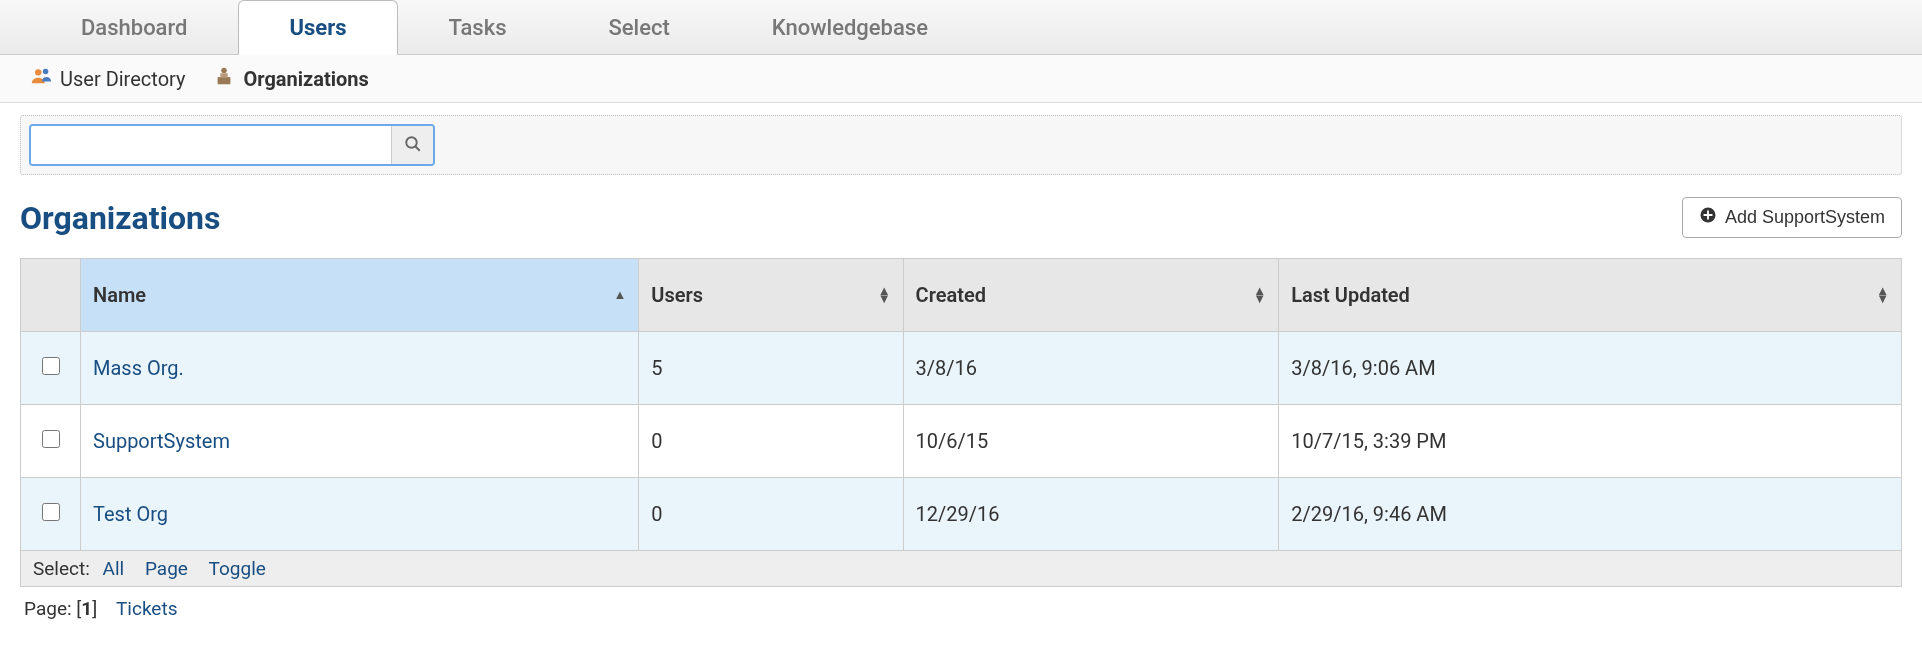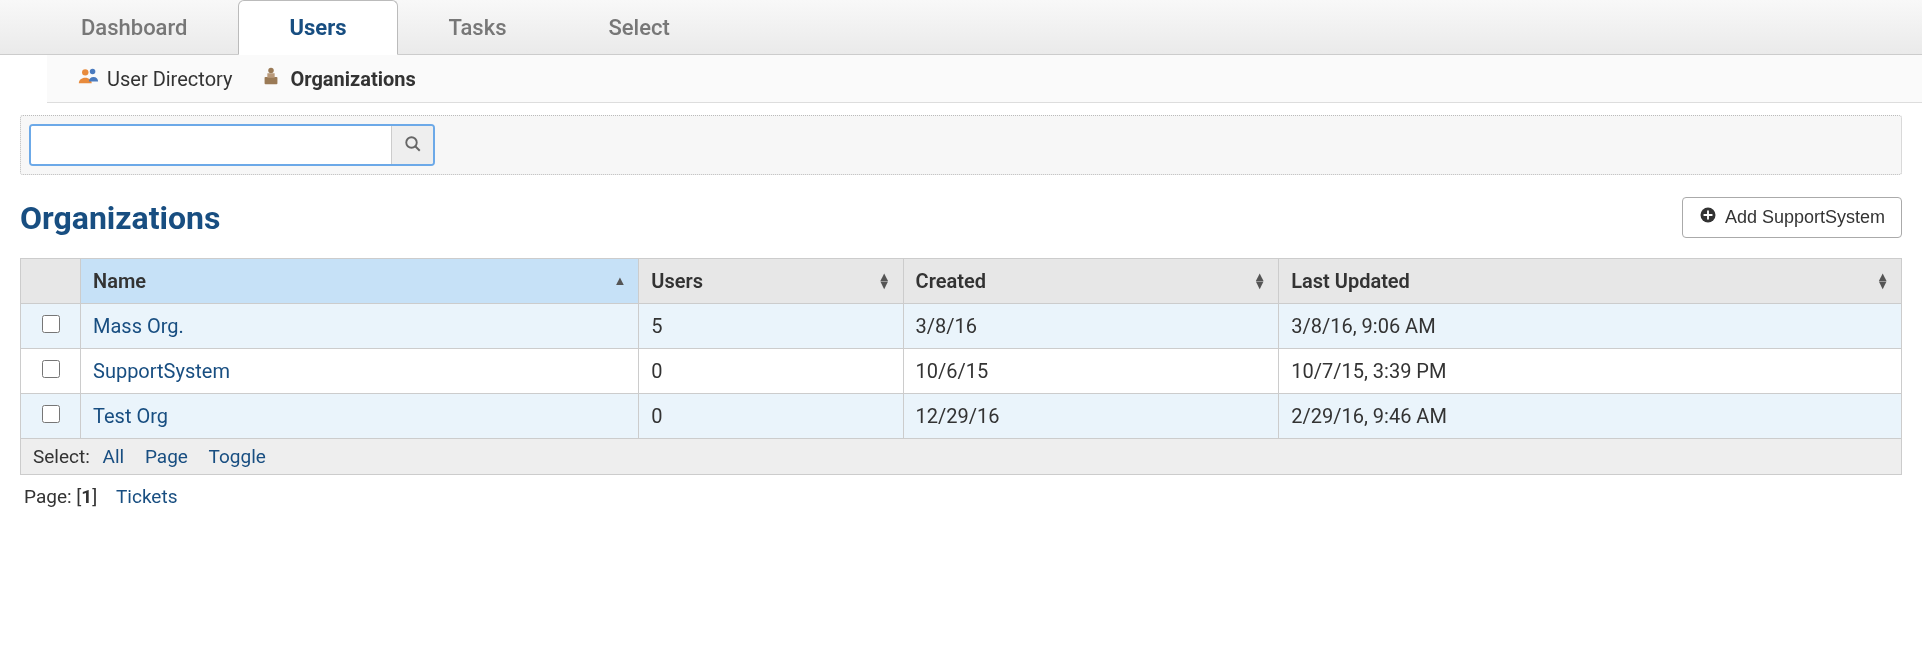--- a/index.html
+++ b/index.html
@@ -41,21 +41,20 @@
     }
     
     .sub-nav {
       display: flex;
       align-items: center;
       gap: 28px;
       padding: 10px 30px;
       border-bottom: 1px solid #ddd;
       background: #fafafa;
       font-size: 20px;
-      margin-left: 47px;
     }
     .sub-nav-item {
       display: inline-flex;
       align-items: center;
       gap: 8px;
       color: #333;
       cursor: pointer;
     }
     .sub-nav-item.active {
       font-weight: 700;
@@ -146,21 +145,21 @@
     }
     
     .data-table {
       width: calc(100% - 40px);
       margin: 8px 20px 0;
       border-collapse: collapse;
       font-size: 20px;
     }
     .data-table th, .data-table td {
       border: 1px solid #ccc;
-      padding: 10px 12px;
+      padding: 24px 12px;
       text-align: left;
     }
     .data-table th {
       background: #e7e7e7;
       font-weight: 600;
       position: relative;
     }
     .data-table th.col-name {
       background: #c6e1f7;
     }
@@ -219,20 +218,21 @@
     }
   </style>
 </head>
 <body>
 
 <div class="main-tabs">
   <div class="main-tab">Dashboard</div>
   <div class="main-tab active">Users</div>
   <div class="main-tab">Tasks</div>
   <div class="main-tab">Select</div>
+  <div class="main-tab">Knowledgebase</div>
 </div>
 
 <div class="sub-nav">
   <a class="sub-nav-item">
     <span class="sub-nav-icon">
       <svg viewBox="0 0 24 24" fill="none">
         <circle cx="9" cy="8" r="3.5" fill="#e88b3c"></circle>
         <path d="M2 20c0-3.5 3-6 7-6s7 2.5 7 6" fill="#e88b3c"></path>
         <circle cx="17" cy="7" r="3" fill="#4a7bbf"></circle>
         <path d="M13 18c0-3 2-5 5-5s5 2 5 5" fill="#4a7bbf"></path>

